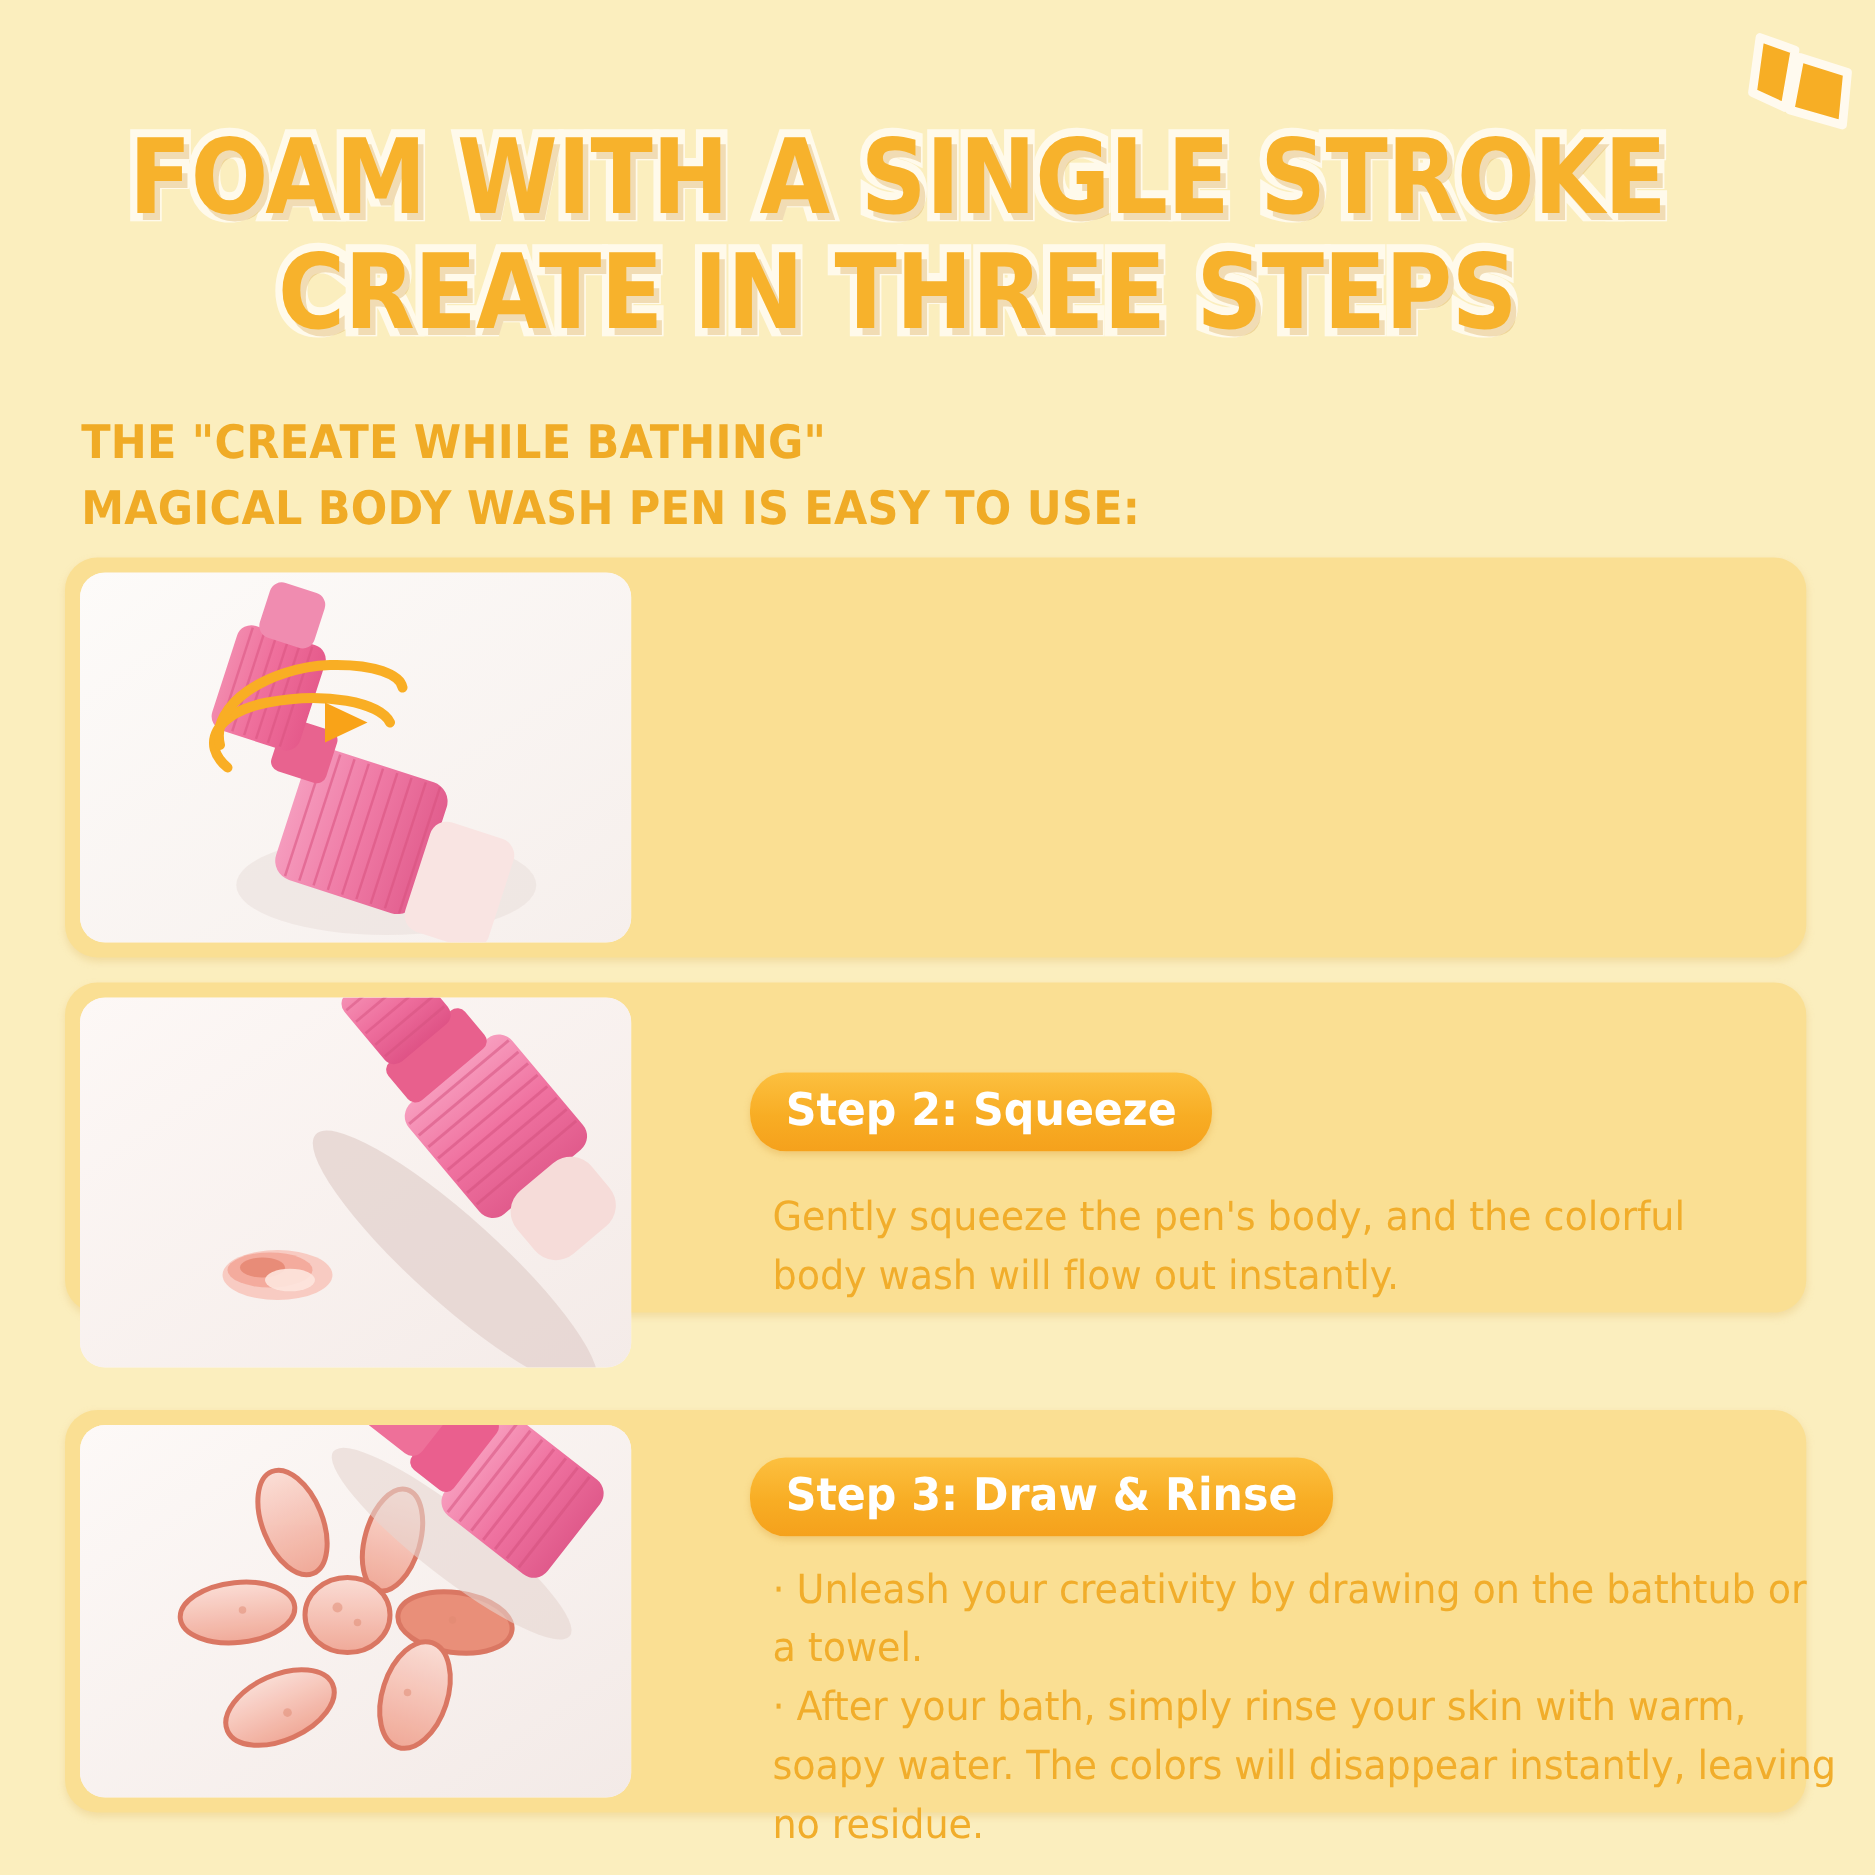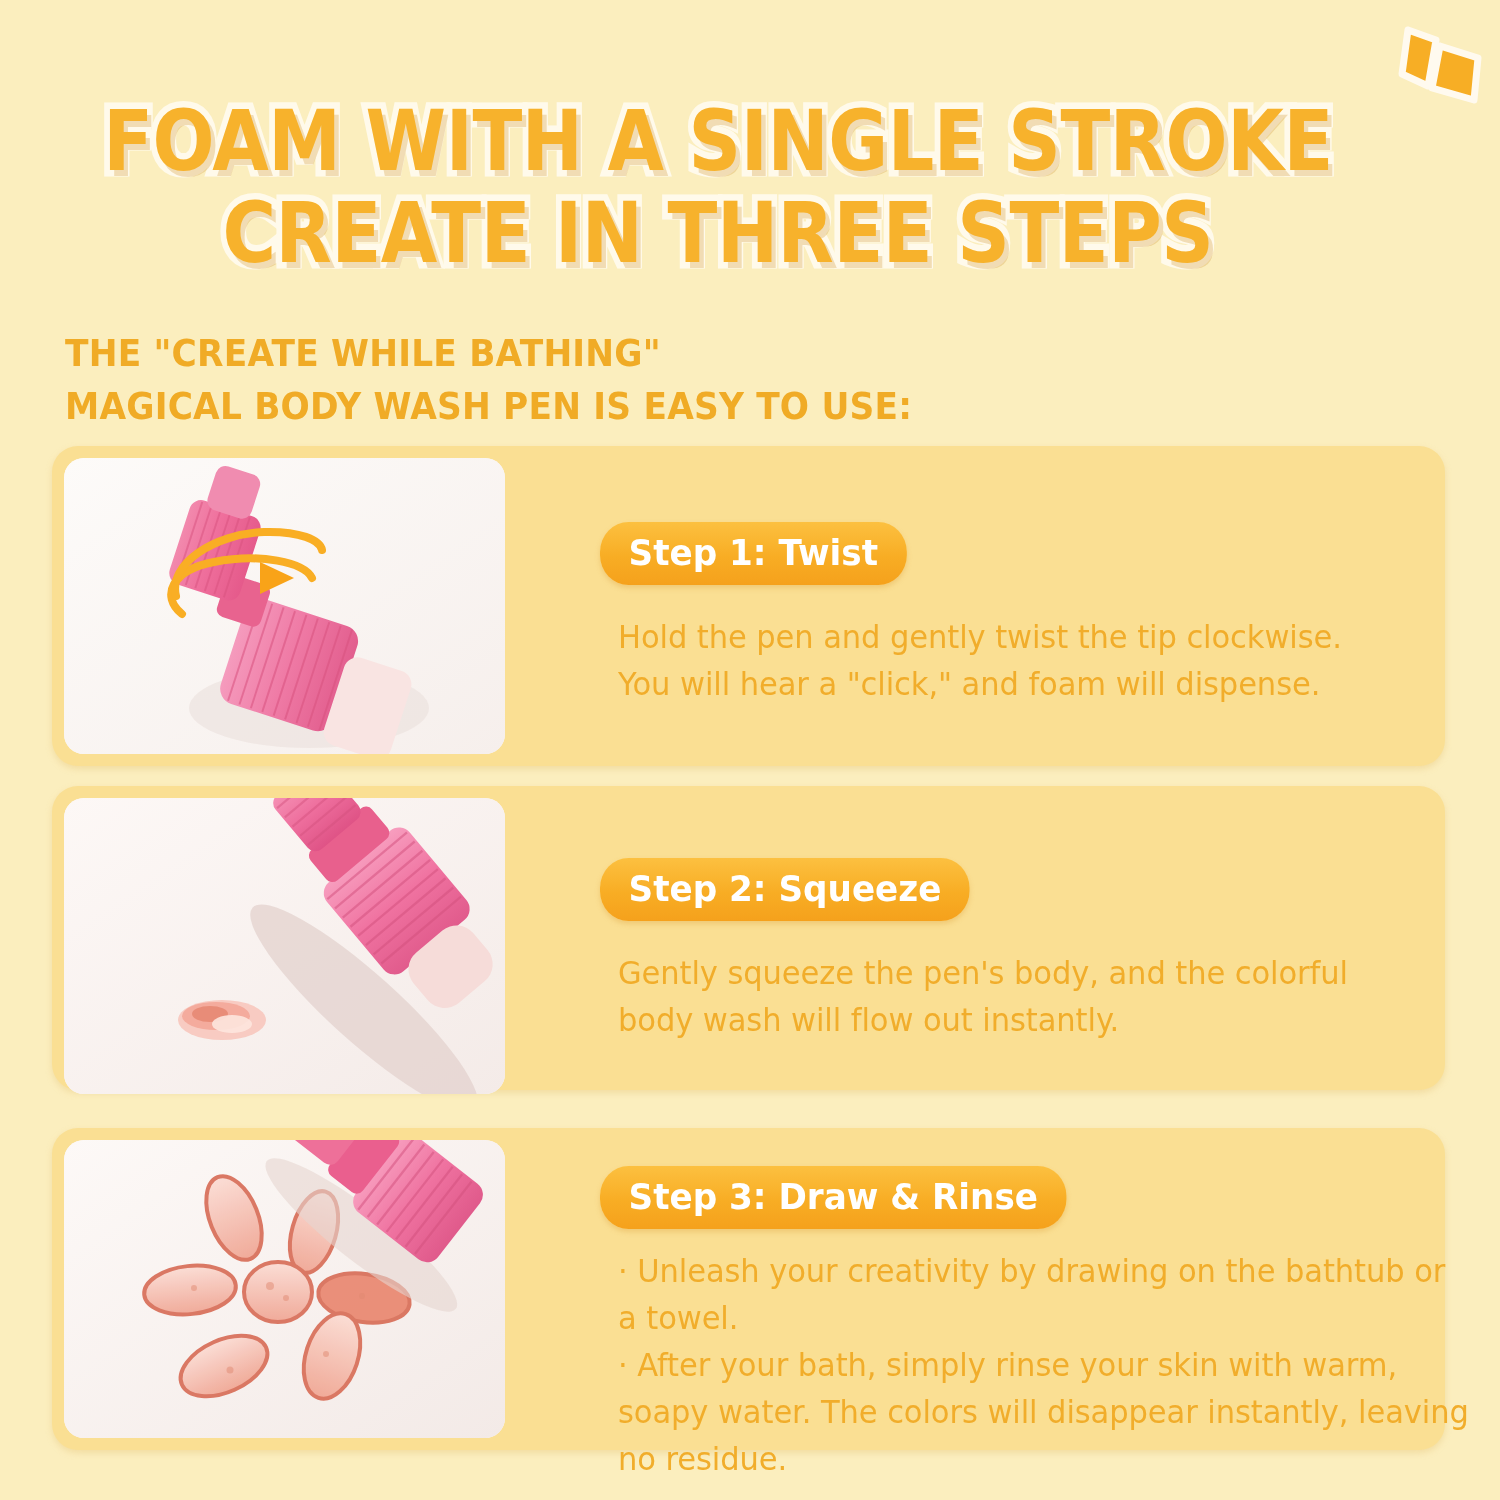--- a/index.html
+++ b/index.html
@@ -71,21 +71,21 @@
   
   .panel {
     position: absolute;
     left: 52px;
     width: 1393px;
     background: #fadf93;
     border-radius: 26px;
     box-shadow: 0 3px 6px rgba(226,190,110,0.35);
   }
   #panel-1 { top: 446px;  height: 320px; }
-  #panel-2 { top: 786px;  height: 304px; }
+  #panel-2 { top: 786px;  height: 264px; }
   #panel-3 { top: 1128px; height: 322px; }
 
   .photo {
     position: absolute;
     left: 12px;
     top: 12px;
     width: 441px;
     height: 296px;
     border-radius: 20px;
     overflow: hidden;
@@ -219,27 +219,20 @@
       </g>
 
       <g fill="none" stroke="#f9ae24" stroke-width="8" stroke-linecap="round">
         <path d="M118 156 C96 138 108 112 150 104 C196 95 240 104 248 120"></path>
         <path d="M248 120 C254 132 236 142 214 146" opacity="0"></path>
         <path d="M112 138 C104 106 150 76 200 74 C236 73 256 82 258 92"></path>
       </g>
       <path d="M196 104 l34 16 l-34 16 z" fill="#f9a318"></path>
     </svg>
   </div>
-  <div class="step-body">
-    <div class="badge">Step 1:  Twist</div>
-    <div class="step-text">
-      <p>Hold the pen and gently twist the tip clockwise.</p>
-      <p>You will hear a "click," and foam will dispense.</p>
-    </div>
-  </div>
 </div>
 
 <div class="panel" id="panel-2">
   <div class="photo">
     <svg viewBox="0 0 441 296" preserveAspectRatio="xMidYMid slice">
       <defs>
         <linearGradient id="p2bg" x1="0" y1="0" x2="1" y2="1">
           <stop offset="0" stop-color="#fdf8f6"></stop>
             <stop offset="1" stop-color="#f4ebe8"></stop>
         </linearGradient>

